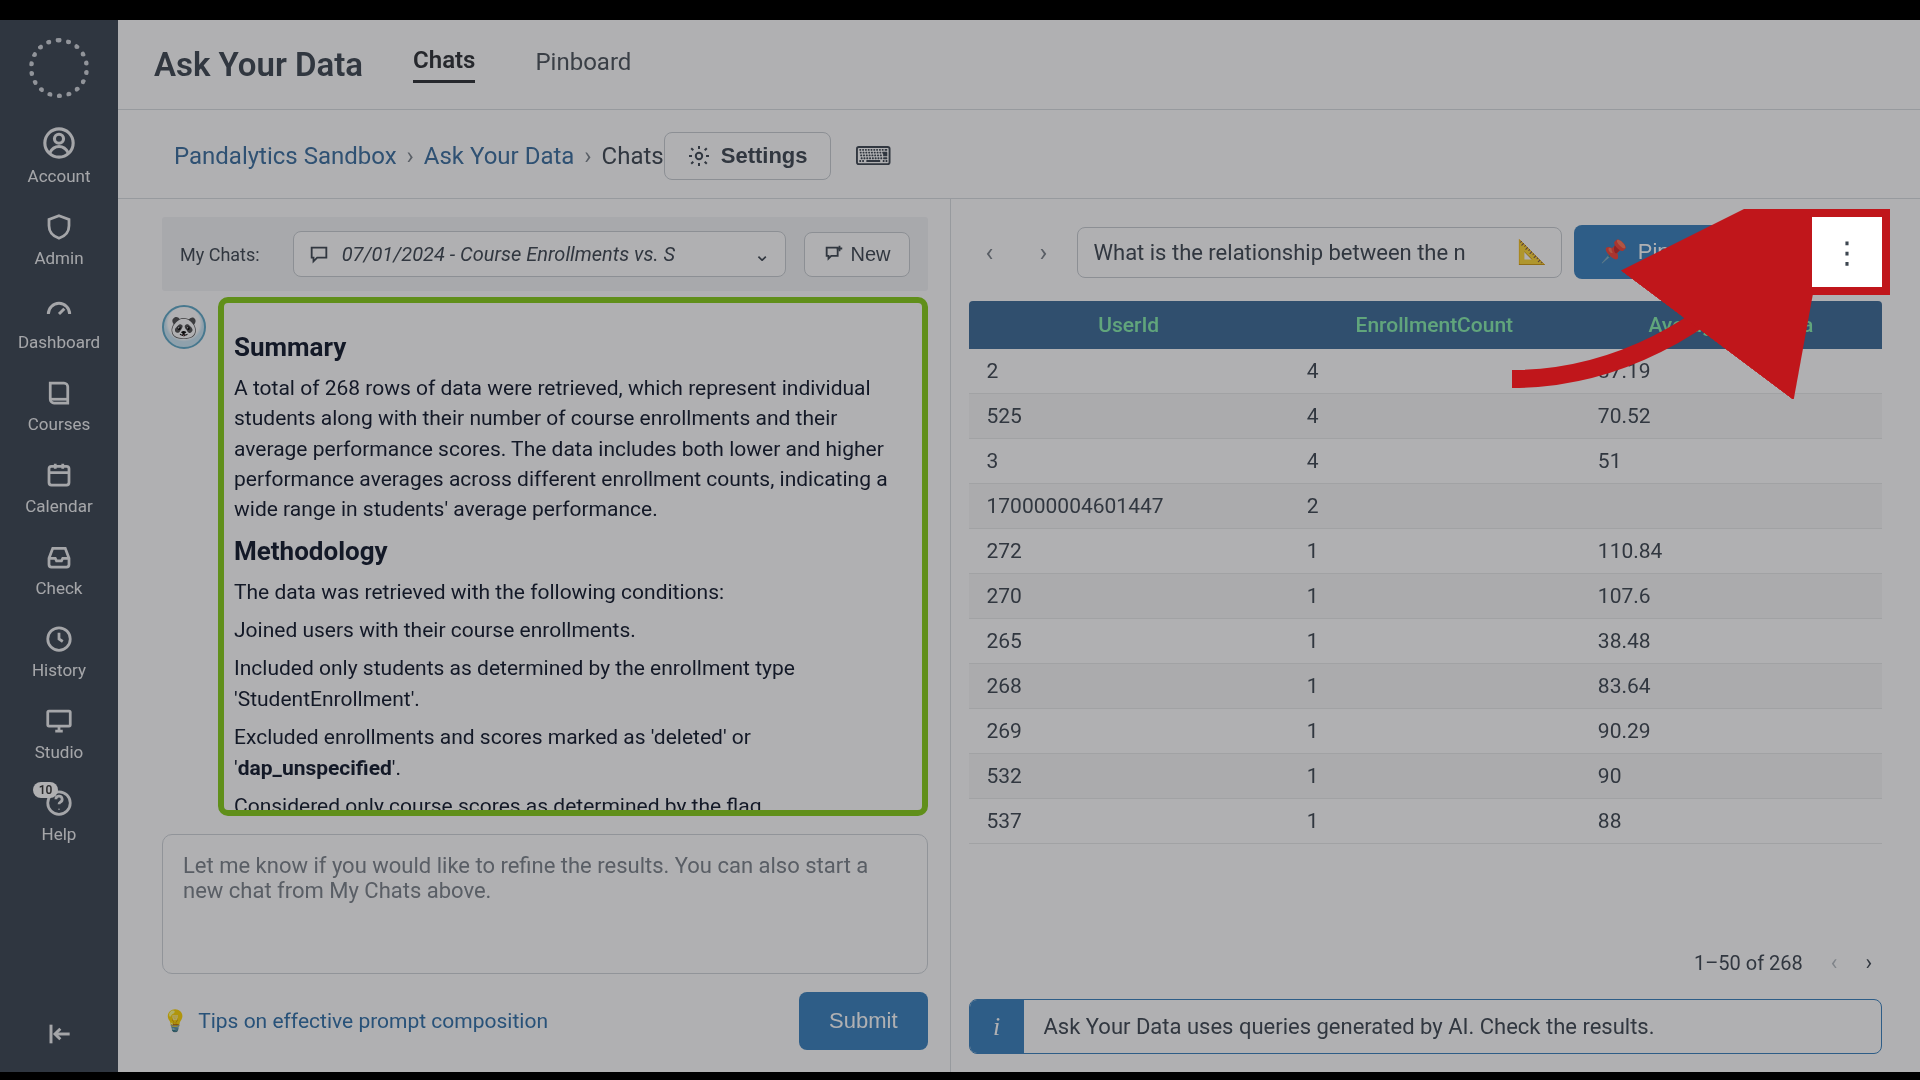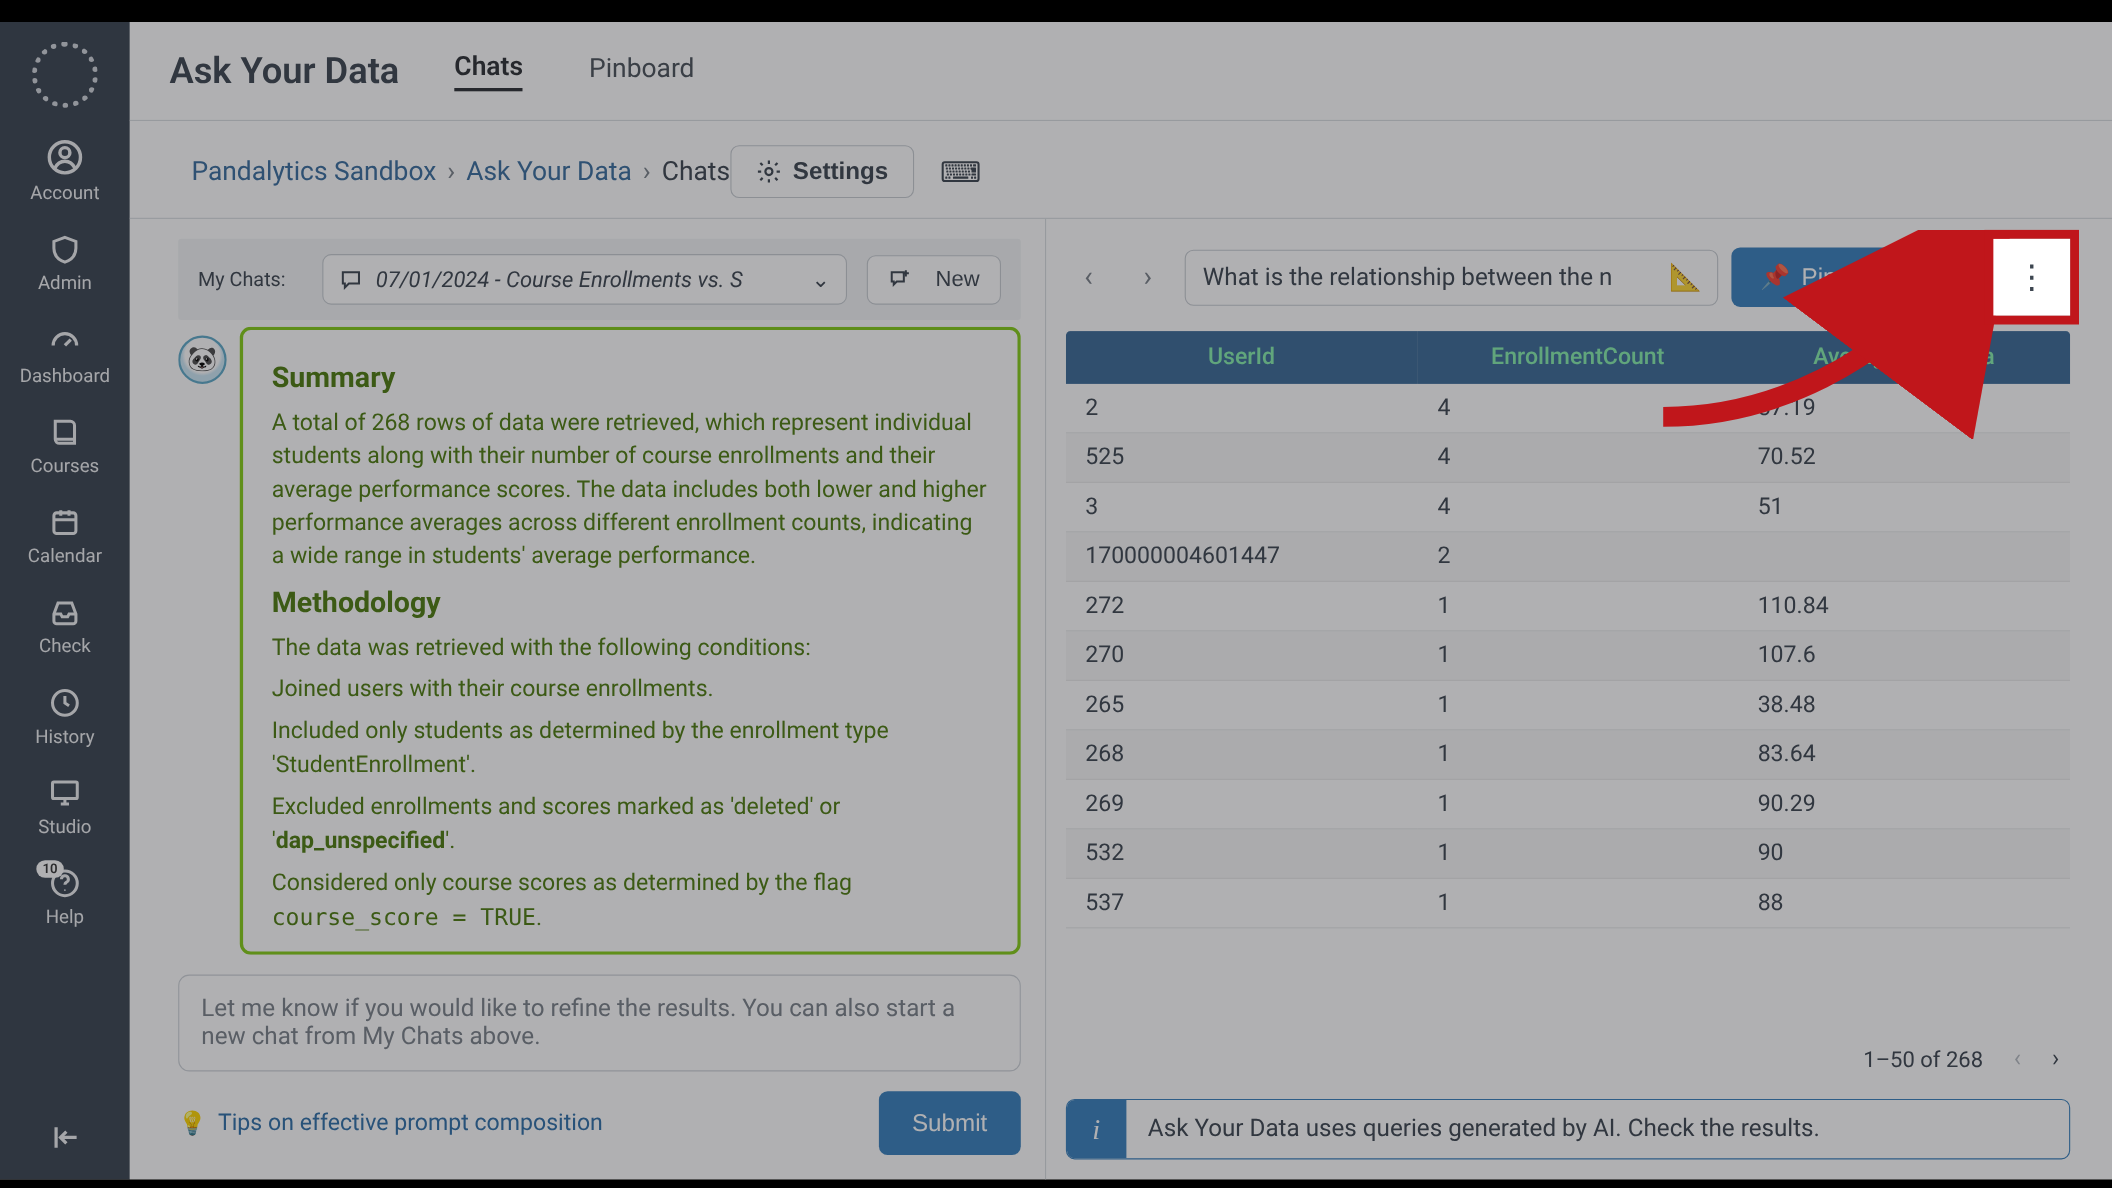--- a/index.html
+++ b/index.html
@@ -30,29 +30,29 @@
   .right-controls { display:flex; align-items:center; gap:24px; }
   .settings-btn { border:1px solid #c8cdd2; border-radius:8px; padding:10px 22px; display:flex; align-items:center; gap:10px; font-size:22px; color:#3d4650; cursor:pointer; background:#fff;font-weight:bold; }
   .kbd-icon { font-size:26px; color:#3d4650; }
   .content-split { flex:1; display:flex; border-top:1px solid #d9dde0; min-height:0; }
   
   .chat-pane { width:46.2%; border-right:1px solid #d9dde0; display:flex; flex-direction:column; padding:18px 22px 22px 44px; min-height:0; position:relative; }
   .chat-select-row { position:relative; display:flex; align-items:center; background:#f3f5f6; padding:14px 18px; border-radius:3px; }
   .my-chats-label { font-size:18px; font-weight:400; color:#3d4650; margin-right:33px; }
   .chat-select { flex:1; border:1px solid #c8cdd2; border-radius:8px; background:#fff; padding:10px 14px; display:flex; align-items:center; gap:12px; color:#3d4650; font-size:20px; cursor:pointer; overflow:hidden; }
   .chat-select .label { flex:1; white-space:nowrap; overflow:hidden; text-overflow:ellipsis;font-style:italic; }
-  .new-btn { border:1px solid #c8cdd2; border-radius:8px; background:#fff; padding:10px 18px; margin-left:18px; display:flex; align-items:center; gap:22px; font-size:20px; color:#3d4650; cursor:pointer; }
+  .new-btn { border:1px solid #c8cdd2; border-radius:8px; background:#fff; padding:10px 18px; margin-left:18px; display:flex; align-items:center; gap:6px; font-size:20px; color:#3d4650; cursor:pointer; }
   .chat-scroll { flex:1; overflow:hidden; display:flex; margin-top:6px; }
   .avatar-col { width:56px; padding-top:8px; }
   .panda { width:44px; height:44px; border-radius:50%; background:radial-gradient(circle at 50% 40%, #fff 50%, #cde8f6 60%); border:2px solid #5fa9c8; display:flex; align-items:center; justify-content:center; font-size:22px; }
-  .answer-card { flex:1; border:3px solid #84cc16; border-radius:10px; padding:20px 26px; font-size:21px; line-height:1.45; color:#4d7c0f; overflow:hidden; }
+  .answer-card { flex:1; border:6px solid #84cc16; border-radius:10px; padding:20px 10px; font-size:21px; line-height:1.45; color:#0f172a; overflow:hidden; }
   .answer-card h3 { font-size:26px; margin-bottom:6px; margin-top:6px; }
   .answer-card p { margin-bottom:8px; }
   .answer-card code { font-family: ui-monospace, Menlo, monospace; }
-  .input-box { border:1px solid #cfd4d9; border-radius:10px; padding:18px 20px; font-size:22px; color:#7a8189; margin-top:18px; height:88px; }
+  .input-box { border:1px solid #cfd4d9; border-radius:10px; padding:18px 20px; font-size:22px; color:#7a8189; margin-top:18px; height:140px; }
   .footer-row { display:flex; justify-content:space-between; align-items:center; margin-top:18px; }
   .tips-link { color:#2f6fa8; font-size:21px; display:flex; align-items:center; gap:10px; cursor:pointer; }
   .submit-btn { background:#3880bd; color:#fff; border:none; border-radius:8px; padding:16px 30px; font-size:22px; cursor:pointer; }
   
   .result-pane { flex:1; display:flex; flex-direction:column; padding:18px 38px 18px 18px; min-height:0; }
   .result-toolbar { display:flex; align-items:center; gap:12px; }
   .nav-arrow { width:42px; height:48px; display:flex; align-items:center; justify-content:center; color:#7a8189; font-size:26px; }
   .question-box { flex:1; border:1px solid #c8cdd2; border-radius:8px; padding:12px 52px 12px 16px; font-size:22px; color:#3d4650; position:relative; overflow:hidden; white-space:nowrap; }
   .question-box .ruler { position:absolute; right:14px; top:50%; transform:translateY(-50%); font-size:24px; }
   .pin-btn { background:#3880bd; color:#fff; border:none; border-radius:8px 0 0 8px; padding:14px 26px; font-size:22px; display:flex; align-items:center; gap:10px; cursor:pointer; }

